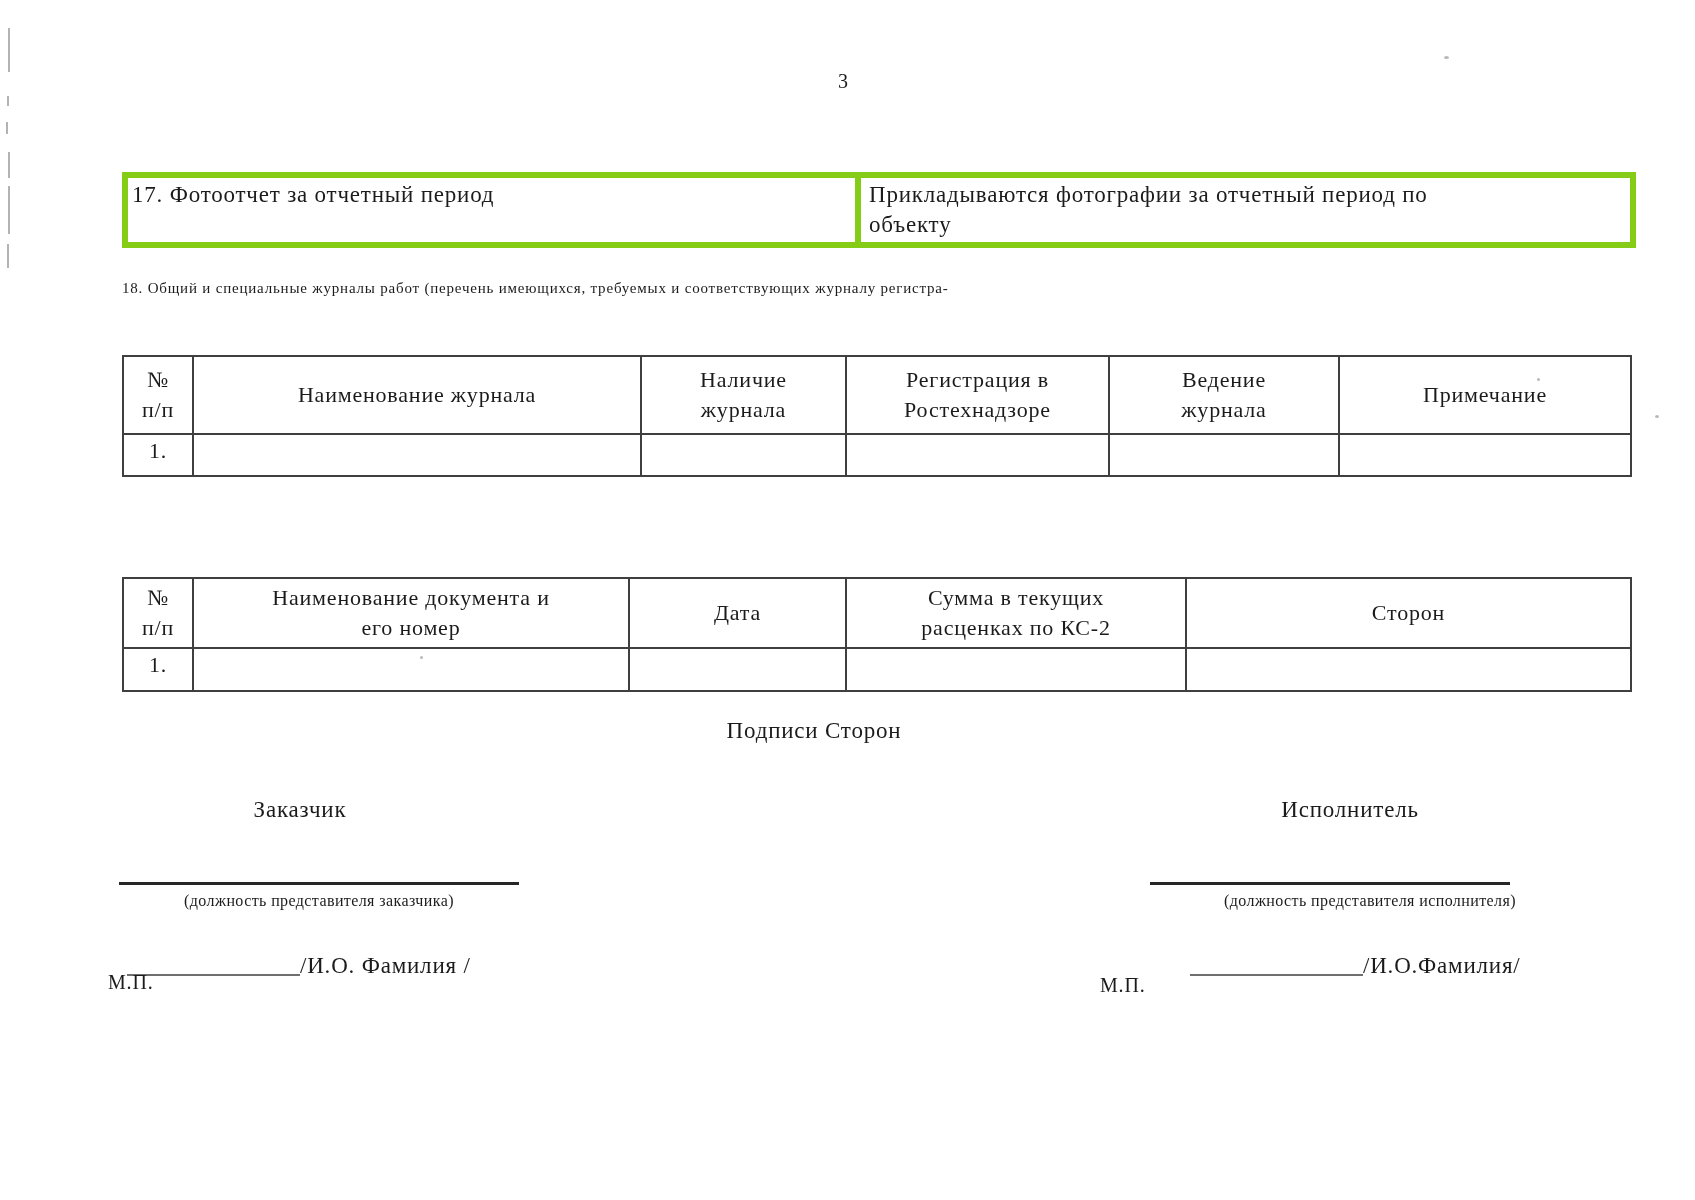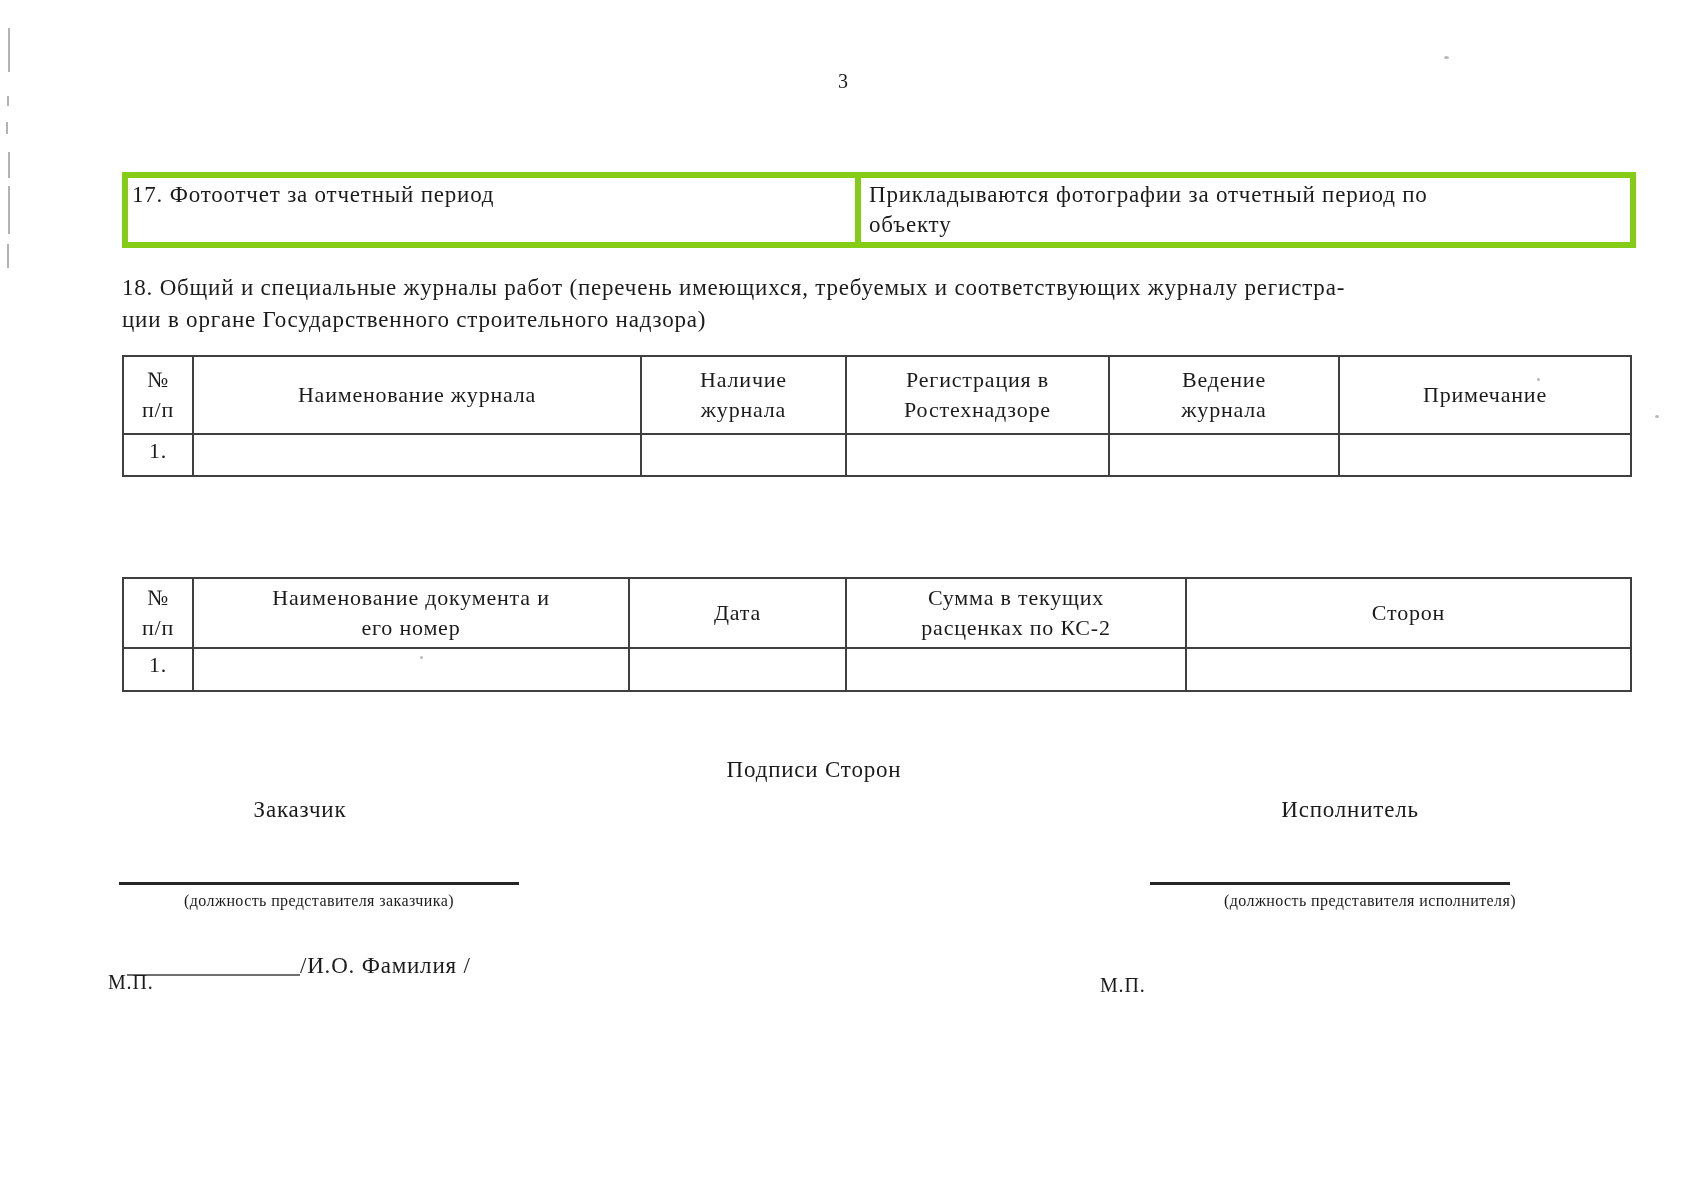--- a/index.html
+++ b/index.html
@@ -19,21 +19,21 @@
   .t17{width:1508px;}
   .t17 td{
     border:6px solid #84cc16;
     vertical-align:top;
     font-size:23px;line-height:30px;
     padding:2px 7px 2px 4px;
     white-space:pre-line;
     height:60px;
   }
   
-  .heading{font-size:23px;line-height:32px;white-space:nowrap;}
+  .heading{font-size:15px;line-height:32px;white-space:nowrap;}
   
   .grid th,.grid td{border:2px solid #3f3f3f;overflow:hidden;}
   .grid th{
     font-weight:normal;
     font-size:22px;line-height:30px;
     text-align:center;vertical-align:middle;
     white-space:pre-line;
     padding:2px 4px;
   }
   .grid td{
@@ -85,21 +85,20 @@
         <tr>
       <td>17. Фотоотчет за отчетный период</td>
       <td style="padding-left:8px;">Прикладываются фотографии за отчетный период по
 объекту</td>
     </tr>
   </tbody>
     </table>
 
   <div class="abs heading" style="left:122px;top:272px;">
     <div>18. Общий и специальные журналы работ (перечень имеющихся, требуемых и соответствующих журналу регистра-</div>
-    <div>ции в органе Государственного строительного надзора)</div>
   </div>
 
   <table class="grid t18 abs" style="left:122px;top:355px;">
     <colgroup>
       <col style="width:70px">
         <col style="width:448px">
         <col style="width:205px">
       <col style="width:263px">
         <col style="width:230px">
         <col style="width:292px">
@@ -151,32 +150,36 @@
     <tr class="dr">
       <td>1.</td>
       <td></td>
       <td></td>
       <td></td>
       <td></td>
     </tr>
   </tbody>
     </table>
 
-  <div class="abs sig-title" style="left:614px;top:757px;width:400px;text-align:center;">Подписи Сторон</div>
+  <div class="abs sig-title" style="left:614px;top:718px;width:400px;text-align:center;">Подписи Сторон</div>
 
   <div class="abs party" style="left:150px;top:797px;width:300px;">Заказчик</div>
   <div class="abs party" style="left:1200px;top:797px;width:300px;">Исполнитель</div>
 
   <div class="abs sigline" style="left:119px;top:882px;width:400px;"></div>
   <div class="abs caption" style="left:119px;top:892px;width:400px;">(должность представителя заказчика)</div>
 
   <div class="abs sigline" style="left:1150px;top:882px;width:360px;"></div>
   <div class="abs caption" style="left:1190px;top:892px;width:360px;">(должность представителя исполнителя)</div>
 
   <div class="abs namerow" style="left:127px;top:940px;">
     <div class="uscore" style="width:173px;"></div>
     <span>/И.О. Фамилия /</span>
   </div>
   <div class="abs mp" style="left:108px;top:971px;">М.П.</div>
 
+  <div class="abs namerow" style="left:1190px;top:940px;">
+    <div class="uscore" style="width:173px;"></div>
+    <span>/И.О.Фамилия/</span>
+  </div>
   <div class="abs mp" style="left:1100px;top:974px;">М.П.</div>
 
 </div>
 
 </body></html>

